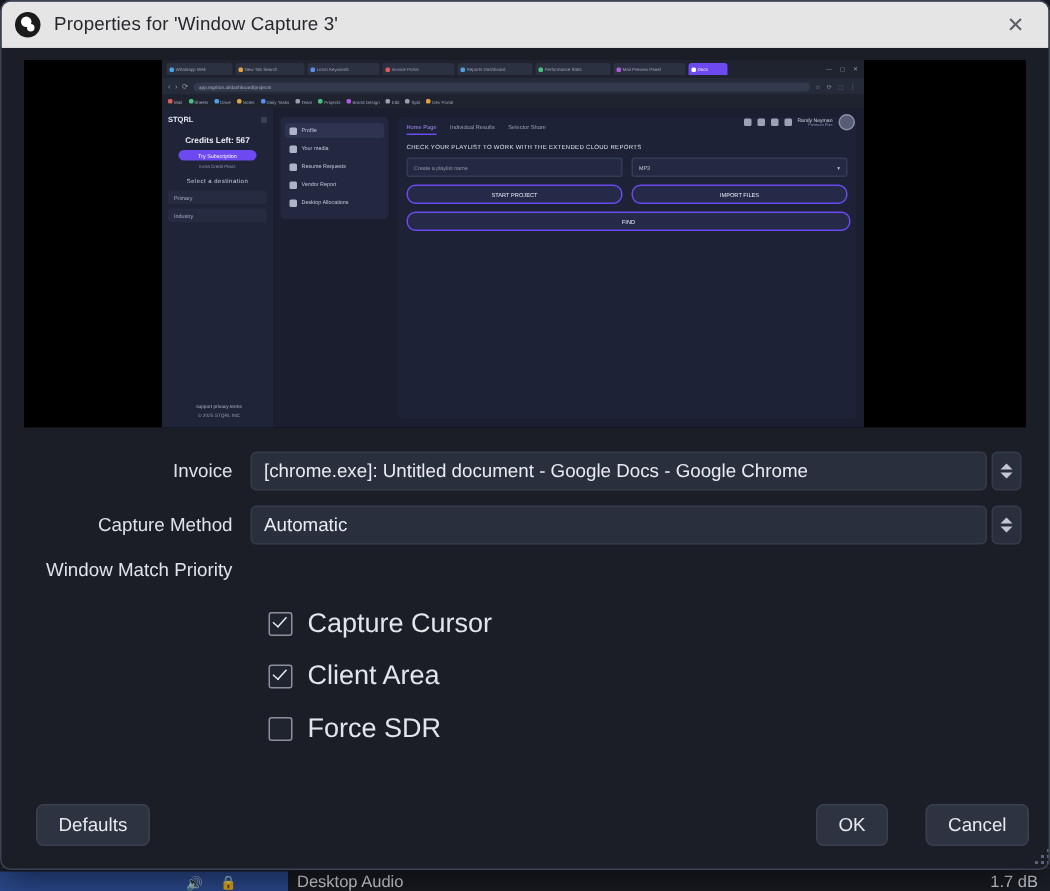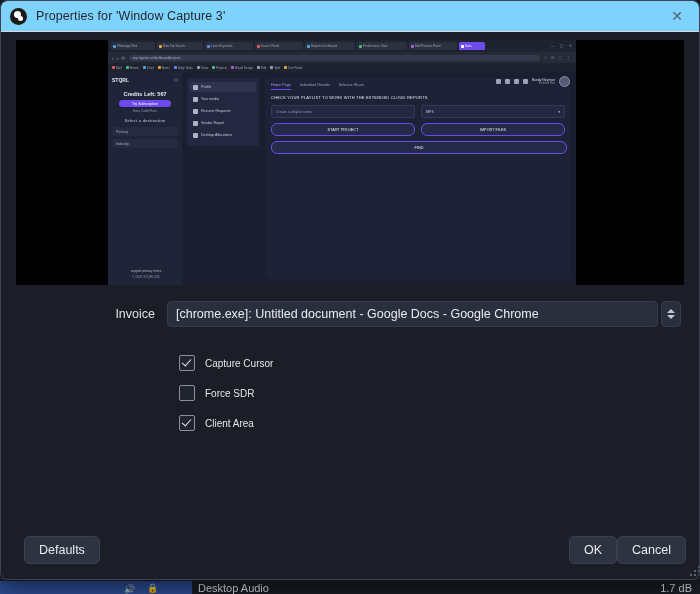--- a/index.html
+++ b/index.html
@@ -100,21 +100,21 @@
     border-radius: 7px;
     box-sizing: border-box;
     overflow: hidden;
     box-shadow: 0 6px 24px rgba(0,0,0,.55);
   }
 
   
   .titlebar {
     position: relative;
     height: 30px;
-    background: #7dd3fc;
+    background: #e5e5e5;
     border-bottom: 1px solid #d9dadf;
     display: flex;
     align-items: center;
     border-top-left-radius: 6px;
     border-top-right-radius: 6px;
   }
   .titlebar .app-icon {
     margin-left: 9px;
     width: 17px; height: 17px;
     border-radius: 50%;
@@ -566,21 +566,21 @@
     content: "";
     position: absolute;
     left: 4px; top: 0.5px;
     width: 4px; height: 8px;
     border: solid #e8eaf0;
     border-width: 0 1.6px 1.6px 0;
     transform: rotate(42deg);
   }
   .clabel {
     margin-left: 10px;
-    font-size: 10px;
+    font-size: 18px;
     color: #e2e5ec;
   }
 
   
   .footerbar {
     position: absolute;
     left: 5px; bottom: 0;
     width: 100%;
     height: 58px;
     box-sizing: border-box;
@@ -596,21 +596,21 @@
     border: 1px solid #3a4050;
     border-radius: 5px;
     color: #e8eaf0;
     font-size: 12.5px;
     font-family: "Liberation Sans", sans-serif;
     display: flex;
     align-items: center;
     justify-content: center;
   }
   .spacer { flex: 1; }
-  .btn + .btn { margin-left: 0; }
+  .btn + .btn { margin-left: 25px; }
   .grip {
     position: absolute;
     right: 4px; bottom: 3px;
     width: 10px; height: 10px;
   }
   .grip i {
     position: absolute;
     width: 2px; height: 2px;
     background: #5c6275;
   }
@@ -821,36 +821,47 @@
       <div class="flabel">Invoice</div>
       <div class="fcombo">
         <div class="fval">[chrome.exe]: Untitled document - Google Docs - Google Chrome</div>
         <div class="spinner">
           <span class="chev up"></span>
           <span class="chev down"></span>
         </div>
       </div>
     </div>
 
-
     <div class="frow">
+      <div class="flabel">Capture Method</div>
+      <div class="fcombo">
+        <div class="fval">Automatic</div>
+        <div class="spinner">
+          <span class="chev up"></span>
+          <span class="chev down"></span>
+        </div>
+      </div>
+    </div>
+
+    <div class="frow">
+      <div class="flabel">Window Match Priority</div>
     </div>
 
     <div class="checks">
       <div class="crow">
         <span class="cbox checked"></span>
         <span class="clabel">Capture Cursor</span>
       </div>
       <div class="crow">
+        <span class="cbox checked"></span>
+        <span class="clabel">Client Area</span>
+      </div>
+      <div class="crow">
         <span class="cbox"></span>
         <span class="clabel">Force SDR</span>
-      </div>
-      <div class="crow">
-        <span class="cbox checked"></span>
-        <span class="clabel">Client Area</span>
       </div>
     </div>
   </div>
 
   <div class="footerbar">
     <button class="btn">Defaults</button>
     <span class="spacer"></span>
     <button class="btn">OK</button>
     <button class="btn">Cancel</button>
     <span class="grip">

